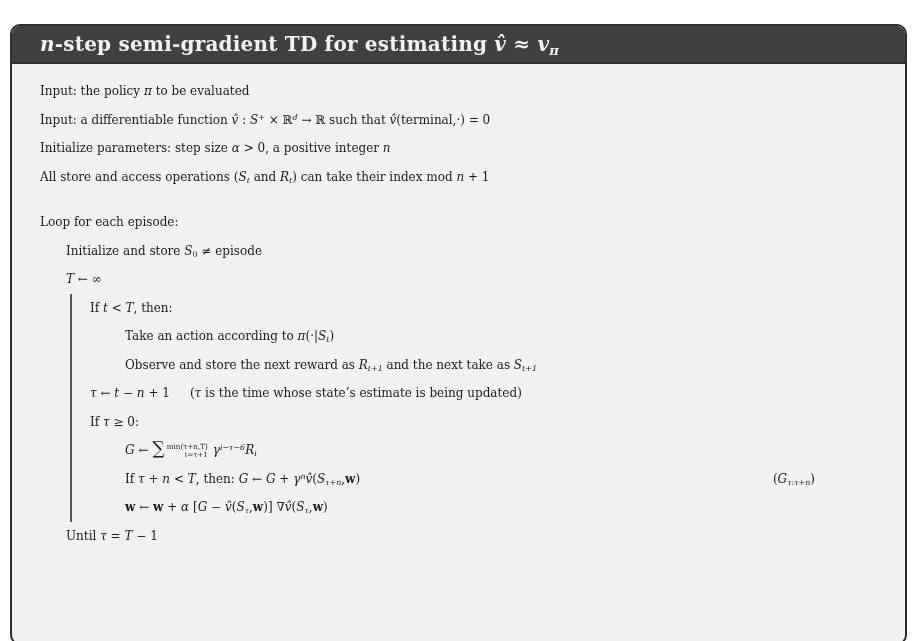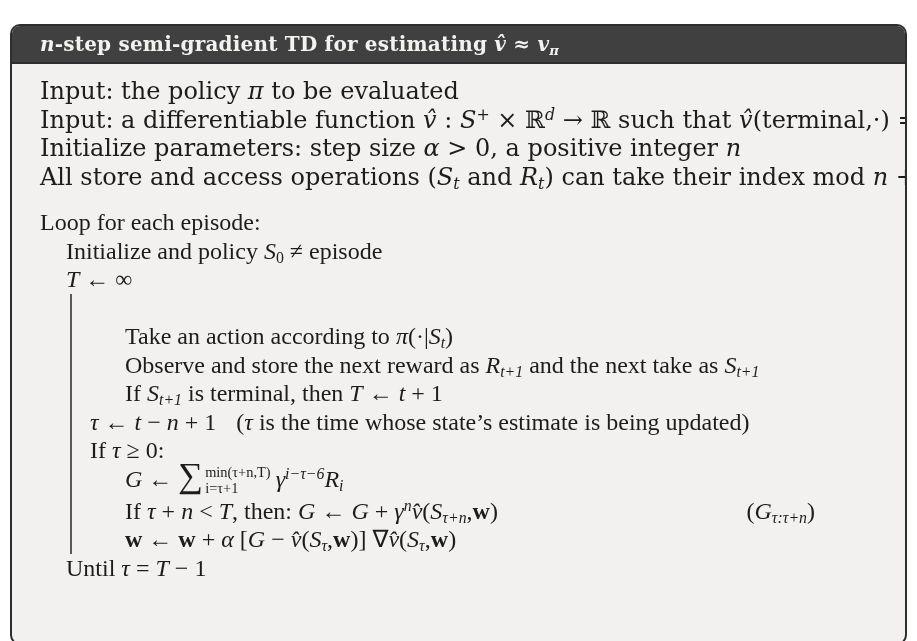--- a/index.html
+++ b/index.html
@@ -15,43 +15,43 @@
     background:var(--body-bg);
   }
   .alg-header{
     background:var(--header-bg);color:var(--header-text);
     height:38px;display:flex;align-items:center;padding-left:28px;
     font-weight:bold;font-size:20px;letter-spacing:.2px;
     border-bottom:2px solid var(--border);
   }
   .alg-body{
     padding:13px 18px 16px 28px;color:var(--text);
-    font-size:24px;
+    font-size:12px;
   }
-  .section + .section{margin-top:17px;font-family:Liberation Serif, serif;}
+  .section + .section{margin-top:17px;}
   .alg-line{
     position:relative;display:flex;align-items:baseline;
     min-height:28.5px;line-height:28.5px;white-space:nowrap;
   }
   .bar{position:absolute;left:30px;top:0;bottom:0;width:1.5px;background:var(--scope-bar);}
   .ind-0{margin-left:0;}
   .ind-1{margin-left:26px;}
   .ind-2{margin-left:50px;}
   .ind-3{margin-left:85px;}
   .i{font-style:italic;}
   .b{font-weight:bold;}
   .cal{font-style:italic;}
   .sub{font-size:.66em;vertical-align:-.28em;line-height:0;}
   .sup{font-size:.66em;vertical-align:.5em;line-height:0;}
   .sub-i{font-size:.66em;vertical-align:-.28em;font-style:italic;line-height:0;}
   .sup-i{font-size:.66em;vertical-align:.5em;font-style:italic;line-height:0;}
   .gap{margin-left:20px;}
   .big{font-size:1.45em;line-height:0;}
   .lim{display:inline-block;vertical-align:-.45em;font-size:.6em;line-height:1.08;
-       margin-left:2px;margin-right:5px;text-align:left;}
+       margin-left:2px;margin-right:5px;text-align:right;}
   .lim .limrow{display:block;}
   .right-note{margin-left:auto;margin-right:72px;}
 </style>
 </head>
 <body>
 
 <div class="alg-box">
   <div class="alg-header">
     <span><span class="i">n</span><span>-step semi-gradient TD for estimating </span><span class="i">v̂</span><span> ≈ </span><span class="i">v</span><span class="sub-i">π</span></span>
   </div>
@@ -68,39 +68,36 @@
         </div>
         <div class="alg-line">
           <span class="line-text ind-0"><span>All store and access operations (</span><span class="i">S</span><span class="sub-i">t</span><span> and </span><span class="i">R</span><span class="sub-i">t</span><span>) can take their index mod </span><span class="i">n</span><span> + 1</span></span>
         </div>
       </div>
       <div class="section">
         <div class="alg-line">
           <span class="line-text ind-0"><span>Loop for each episode:</span></span>
         </div>
         <div class="alg-line">
-          <span class="line-text ind-1"><span>Initialize and policy </span><span class="i">S</span><span class="sub">0</span><span> ≠ episode</span></span>
+          <span class="line-text ind-1"><span>Initialize and store </span><span class="i">S</span><span class="sub">0</span><span> ≠ episode</span></span>
         </div>
         <div class="alg-line">
           <span class="line-text ind-1"><span class="i">T</span><span> ← ∞</span></span>
         </div>
         <div class="alg-line">
           <span class="bar"></span>
+          <span class="line-text ind-2"><span>If </span><span class="i">t</span><span> &lt; </span><span class="i">T</span><span>, then:</span></span>
         </div>
         <div class="alg-line">
           <span class="bar"></span>
           <span class="line-text ind-3"><span>Take an action according to </span><span class="i">π</span><span>(·|</span><span class="i">S</span><span class="sub-i">t</span><span>)</span></span>
         </div>
         <div class="alg-line">
           <span class="bar"></span>
           <span class="line-text ind-3"><span>Observe and store the next reward as </span><span class="i">R</span><span class="sub-i">t+1</span><span> and the next take as </span><span class="i">S</span><span class="sub-i">t+1</span></span>
-        </div>
-        <div class="alg-line">
-          <span class="bar"></span>
-          <span class="line-text ind-3"><span>If </span><span class="i">S</span><span class="sub-i">t+1</span><span> is terminal, then </span><span class="i">T</span><span> ← </span><span class="i">t</span><span> + 1</span></span>
         </div>
         <div class="alg-line">
           <span class="bar"></span>
           <span class="line-text ind-2"><span class="i">τ</span><span> ← </span><span class="i">t</span><span> − </span><span class="i">n</span><span> + 1</span><span class="gap">(</span><span class="i">τ</span><span> is the time whose state’s estimate is being updated)</span></span>
         </div>
         <div class="alg-line">
           <span class="bar"></span>
           <span class="line-text ind-2"><span>If </span><span class="i">τ</span><span> ≥ 0:</span></span>
         </div>
         <div class="alg-line">

